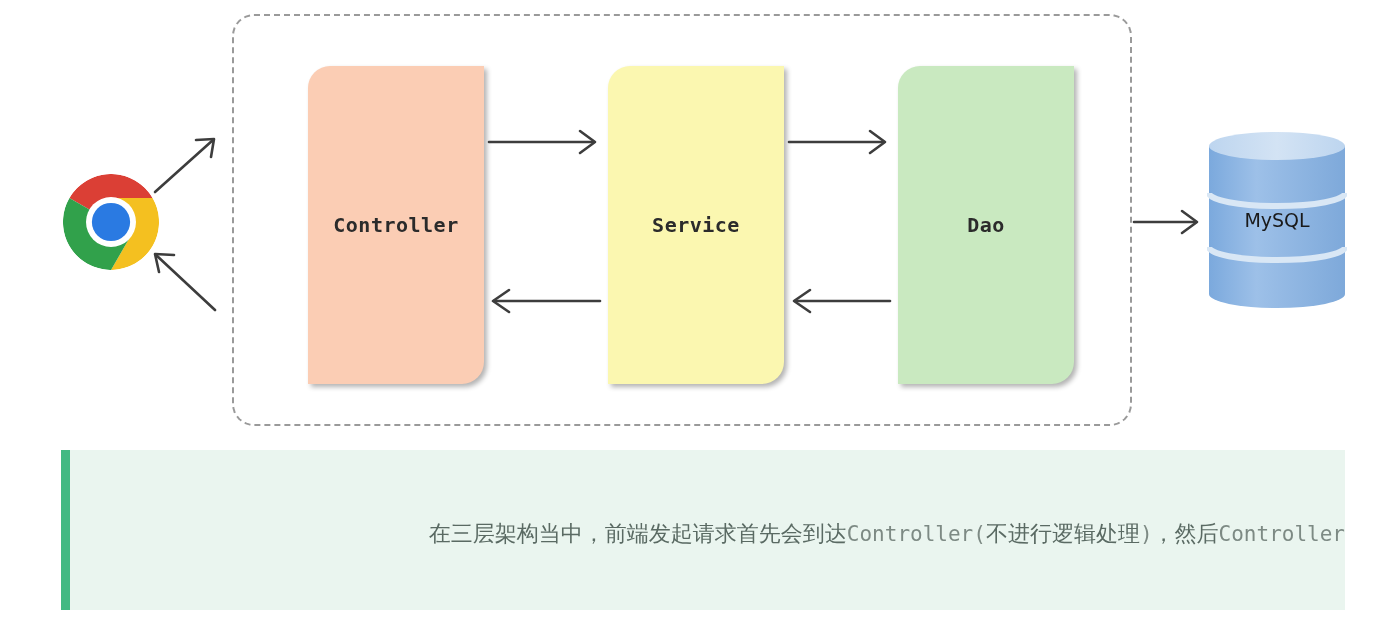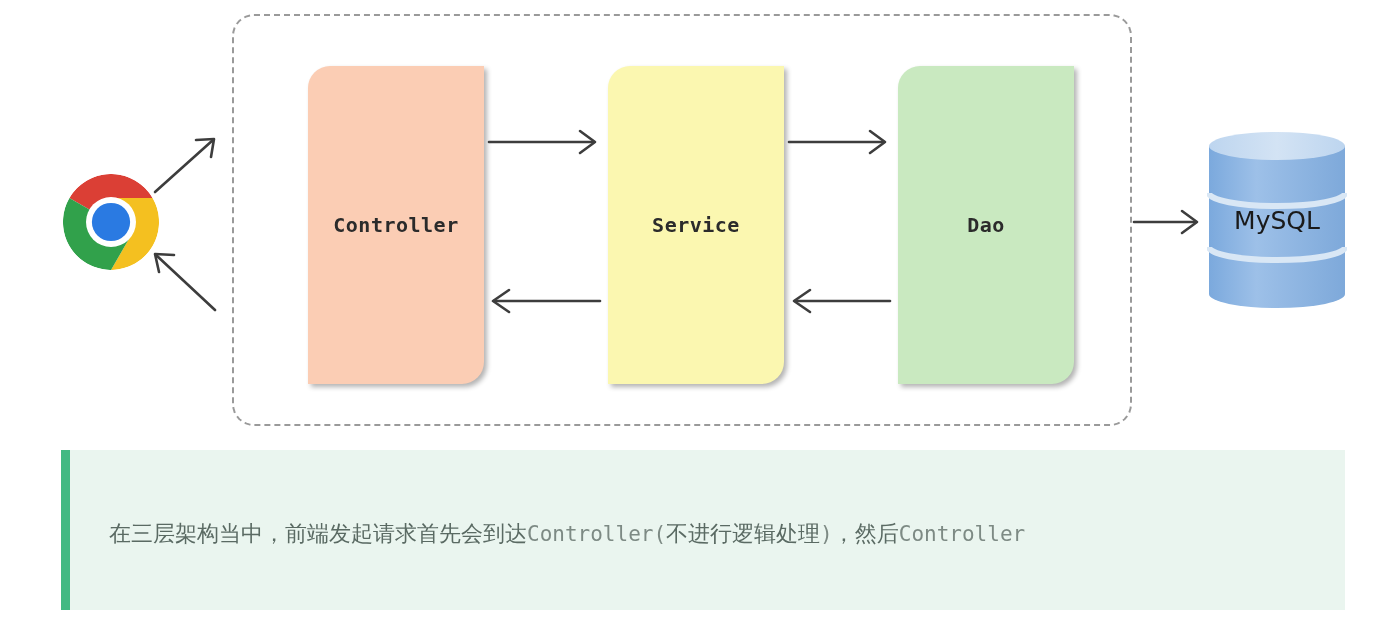--- a/index.html
+++ b/index.html
@@ -10,20 +10,21 @@
   }
   body {
     font-family: "Liberation Sans", "DejaVu Sans", sans-serif;
   }
   #page {
     position: relative;
     width: 1399px;
     height: 643px;
     background: #ffffff;
     overflow: hidden;
+    text-align: right;
   }
 
   
   .dashed-frame {
     position: absolute;
     left: 232px;
     top: 14px;
     width: 900px;
     height: 412px;
     border: 2px dashed #9a9a9a;
@@ -101,21 +102,21 @@
   .mysql-label {
     position: absolute;
     left: 1207px;
     top: 131px;
     width: 140px;
     height: 178px;
     display: flex;
     align-items: center;
     justify-content: center;
     font-family: "DejaVu Sans", "Liberation Sans", sans-serif;
-    font-size: 25px;
+    font-size: 19px;
     color: #1a1a1a;
     user-select: none;
   }
 
   
   .note-block {
     position: absolute;
     left: 61px;
     top: 450px;
     width: 1284px;

